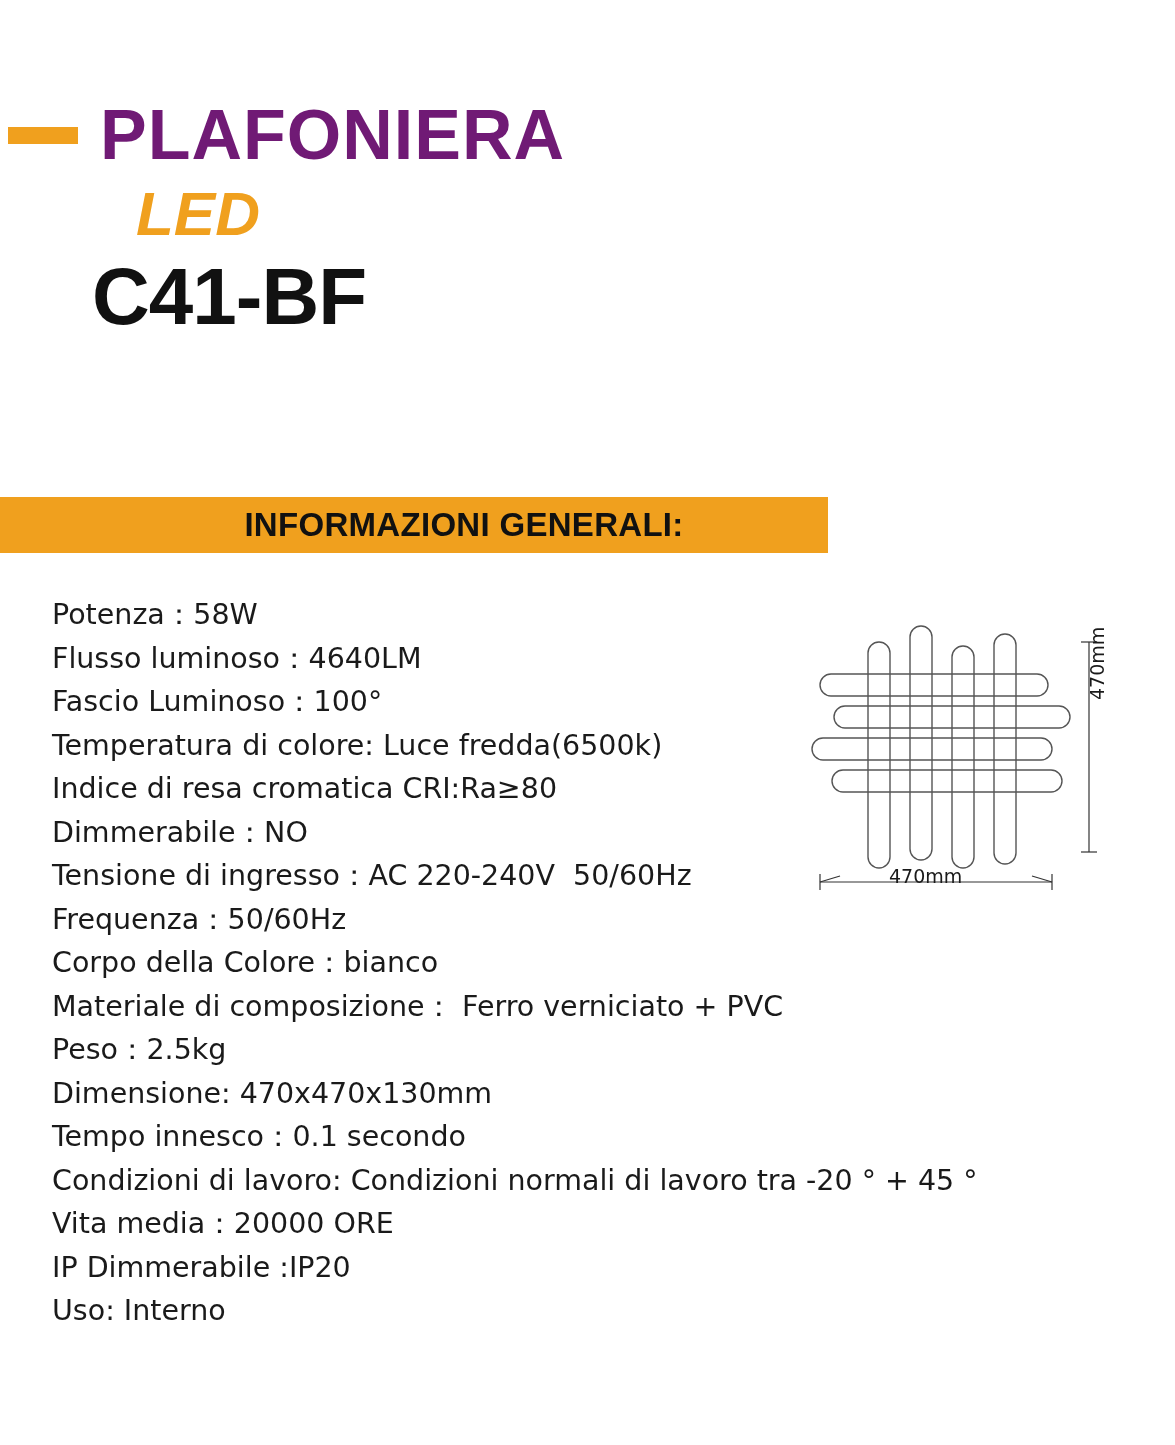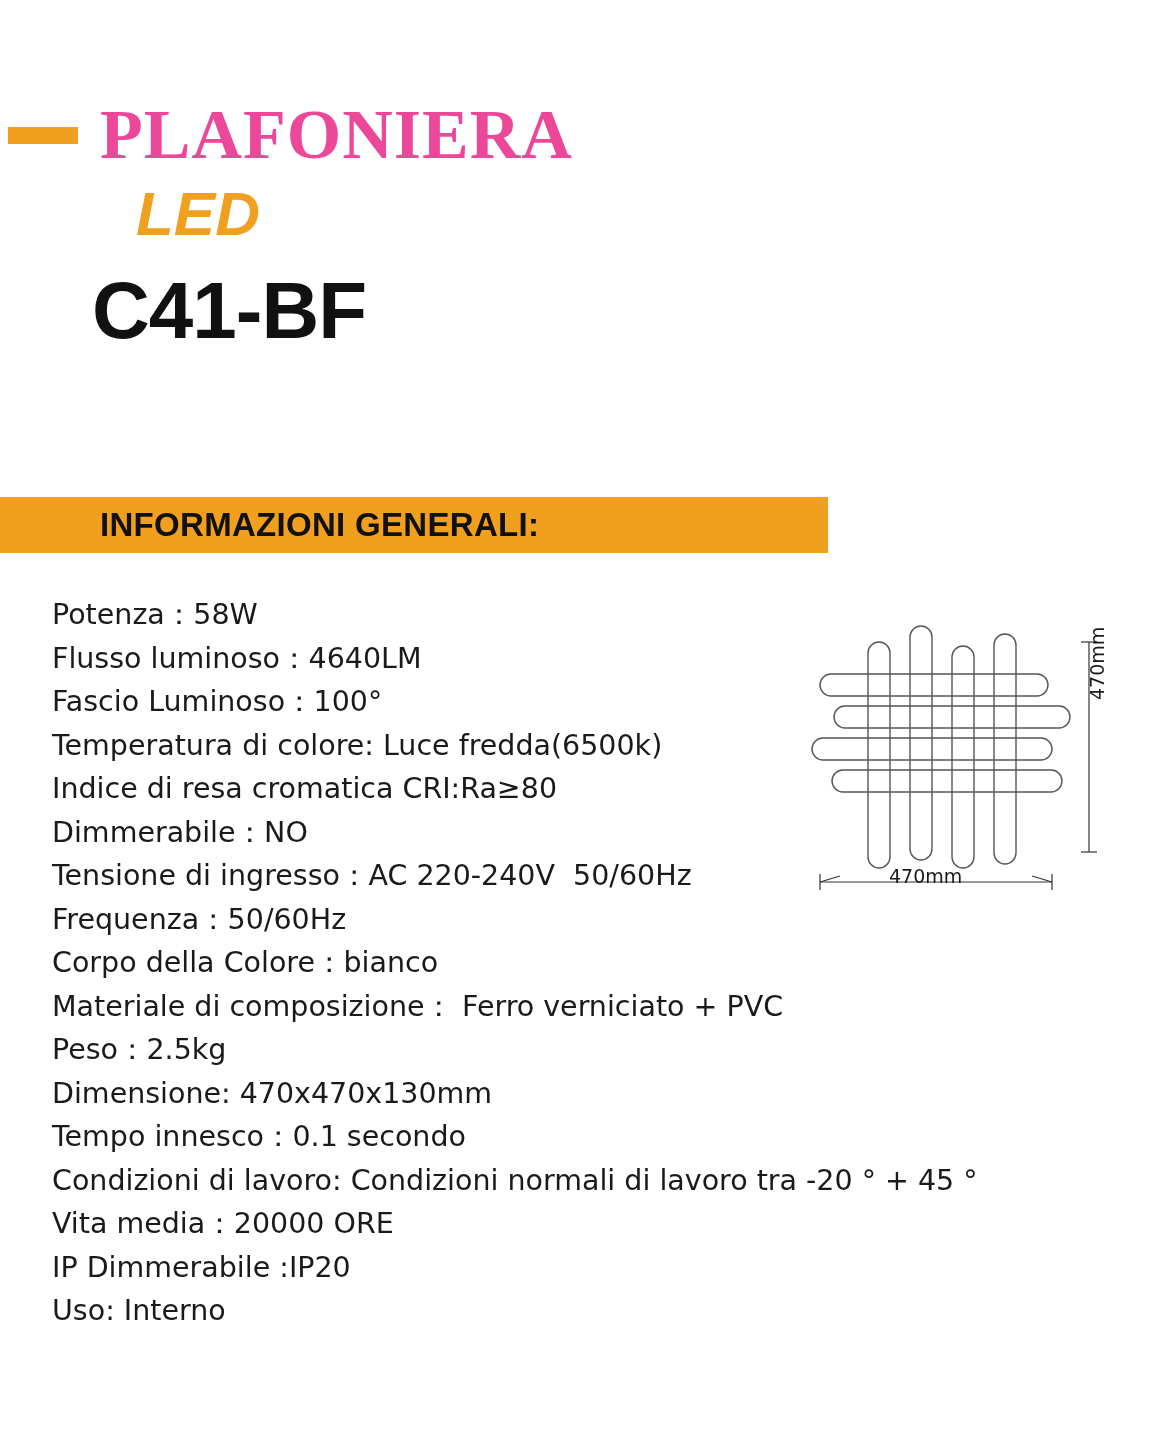--- a/index.html
+++ b/index.html
@@ -30,58 +30,59 @@
   }
   .title-dash {
     width: 70px;
     height: 17px;
     background: #f0a01e;
     margin-left: 8px;
     margin-right: 22px;
     flex: 0 0 auto;
   }
   .title-main {
-    font-family: Liberation Serif, serif;
+    font-family: Liberation Sans, sans-serif;
     font-weight: bold;
     font-size: 70px;
     letter-spacing: 1px;
-    color: #ec4899;
+    color: #701a75;
     line-height: 1;
   }
   .title-led {
     font-family: "Liberation Sans", sans-serif;
     font-weight: bold;
     font-style: italic;
     font-size: 62px;
     color: #f0a01e;
     margin-left: 136px;
     margin-top: 8px;
     line-height: 1;
   }
   .title-model {
     font-family: "Liberation Sans", sans-serif;
     font-weight: bold;
     font-size: 80px;
     color: #111111;
     margin-left: 92px;
-    margin-top: 26px;
+    margin-top: 12px;
     line-height: 1;
     letter-spacing: -1px;
   }
 
   
   .section-bar {
     position: absolute;
     left: 0;
     top: 497px;
     width: 828px;
     height: 56px;
     background: #f0a01e;
     display: flex;
     align-items: center;
+    justify-content: center;
   }
   .section-bar-label {
     font-family: "Liberation Sans", sans-serif;
     font-weight: bold;
     font-size: 33px;
     color: #111111;
     margin-left: 100px;
     letter-spacing: 0.3px;
   }
 

